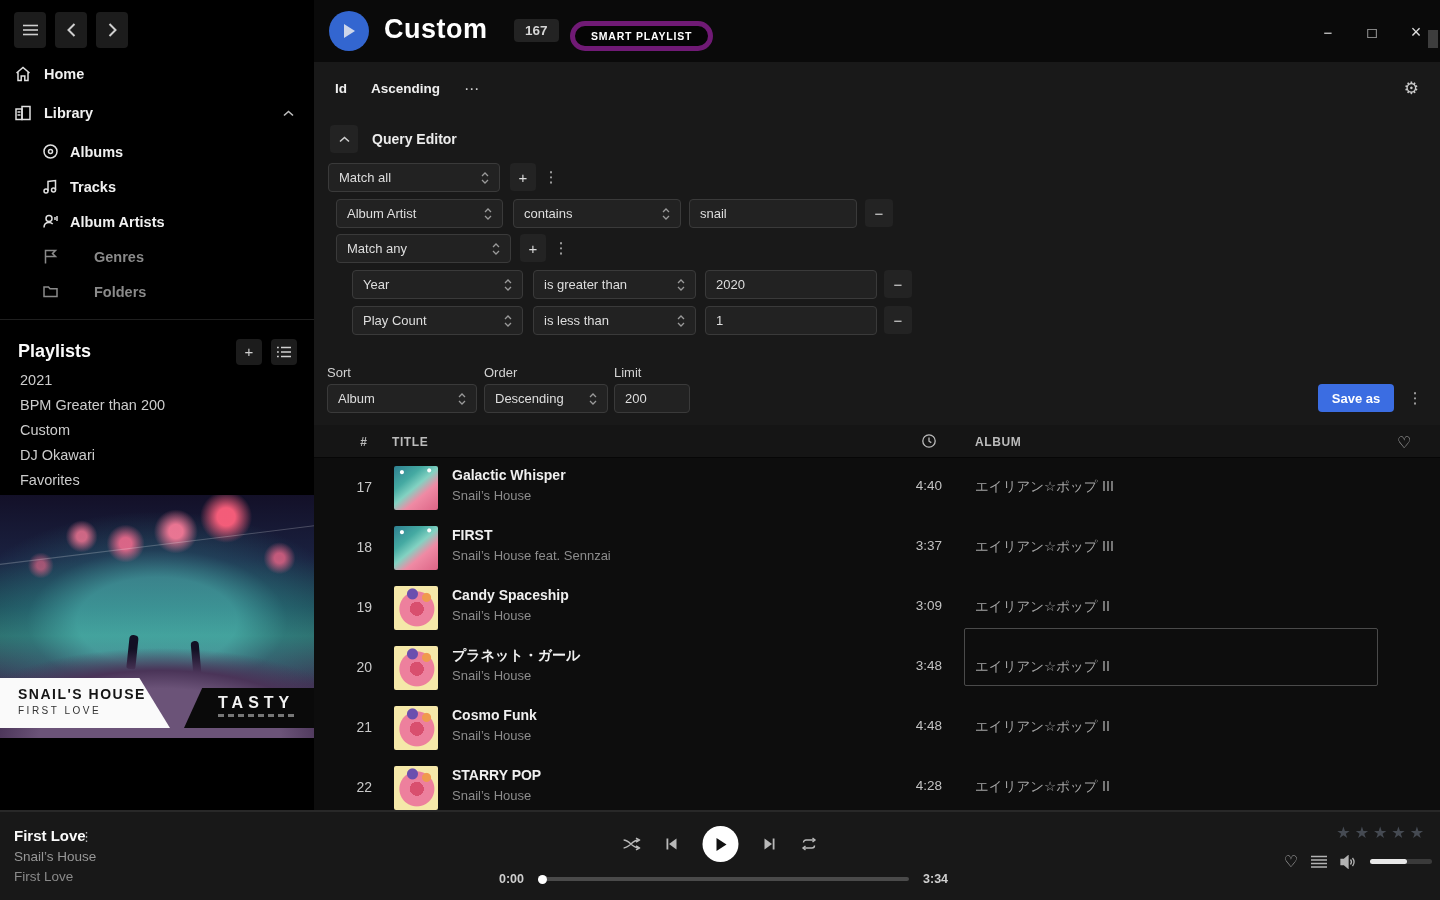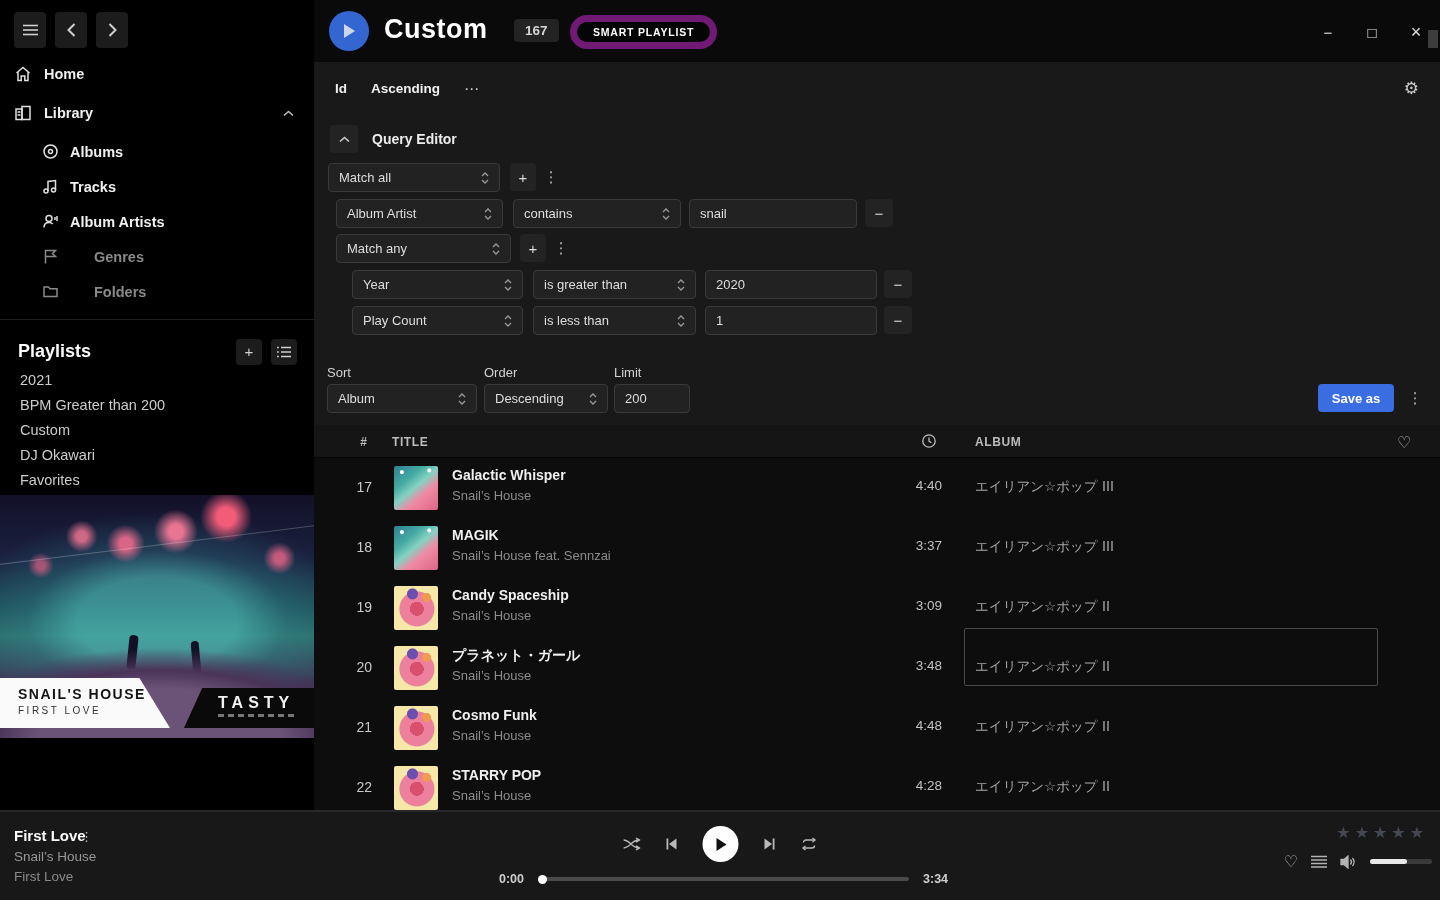--- a/index.html
+++ b/index.html
@@ -51,21 +51,21 @@
   .banner-black .l1 { font-size:16px; font-weight:700; letter-spacing:5px; }
   .banner-black .ticks { margin-top:2px; width:78px; height:3px;
     background:repeating-linear-gradient(90deg,#777 0 6px, transparent 6px 10px); }
 
   
   #main { position:absolute; left:314px; top:0; right:0; bottom:90px; background:#0d0d0d; }
   #page-header { position:absolute; left:0; top:0; right:0; height:62px; background:#0a0a0a; }
   .play-circle { position:absolute; left:15px; top:11px; width:40px; height:40px; border-radius:50%; background:#3366d0; border:none; display:flex; align-items:center; justify-content:center; cursor:pointer; }
   .page-title { position:absolute; left:70px; top:14px; font-size:27px; font-weight:800; letter-spacing:.5px; color:#fff; }
   .count-badge { position:absolute; left:200px; top:19px; background:#232323; border-radius:4px; padding:4px 11px; font-size:13.5px; font-weight:700; color:#d6d6d6; }
-  .smart-badge { position:absolute; left:256px; top:15px; background:#050505; border:7px solid #701a75; border-radius:999px; padding:4px 16px; font-size:10.5px; font-weight:800; letter-spacing:.8px; color:#fff; }
+  .smart-badge { position:absolute; left:256px; top:21px; background:#050505; border:5px solid #701a75; border-radius:999px; padding:4px 16px; font-size:10.5px; font-weight:800; letter-spacing:.8px; color:#fff; }
   .win-btn { position:absolute; top:22px; width:20px; height:20px; color:#e0e0e0; font-size:15px; display:flex; align-items:center; justify-content:center; cursor:pointer; }
 
   #upper { position:absolute; left:0; top:62px; right:0; height:363px; background:#191919; }
   .lt-row { position:absolute; left:21px; top:0; height:53px; display:flex; align-items:center; gap:24px; }
   .lt-sort { font-size:13.5px; font-weight:700; color:#efefef; cursor:pointer; }
   .lt-dots { color:#cfcfcf; font-size:15px; letter-spacing:1px; cursor:pointer; }
   .gear { position:absolute; right:21px; top:16px; font-size:17px; color:#c9c9c9; cursor:pointer; }
 
   .collapse-btn { position:absolute; left:16px; top:63px; width:28px; height:28px; background:#232323; border:none; border-radius:4px; color:#cfcfcf; display:flex; align-items:center; justify-content:center; cursor:pointer; }
   .qe-title { position:absolute; left:58px; top:69px; font-size:14px; font-weight:700; color:#ececec; }
@@ -453,21 +453,21 @@
       <div class="tnum">17</div>
       <div class="tthumb art-teal"></div>
       <div class="ttitle">Galactic Whisper</div>
       <div class="tartist">Snail’s House</div>
       <div class="tdur">4:40</div>
       <div class="talbum">エイリアン☆ポップ III</div>
     </div>
     <div class="trow" style="top:60px">
       <div class="tnum">18</div>
       <div class="tthumb art-teal"></div>
-      <div class="ttitle">MAGIK</div>
+      <div class="ttitle">FIRST</div>
       <div class="tartist">Snail’s House feat. Sennzai</div>
       <div class="tdur">3:37</div>
       <div class="talbum">エイリアン☆ポップ III</div>
     </div>
     <div class="trow" style="top:120px">
       <div class="tnum">19</div>
       <div class="tthumb art-cream"></div>
       <div class="ttitle">Candy Spaceship</div>
       <div class="tartist">Snail’s House</div>
       <div class="tdur">3:09</div>

